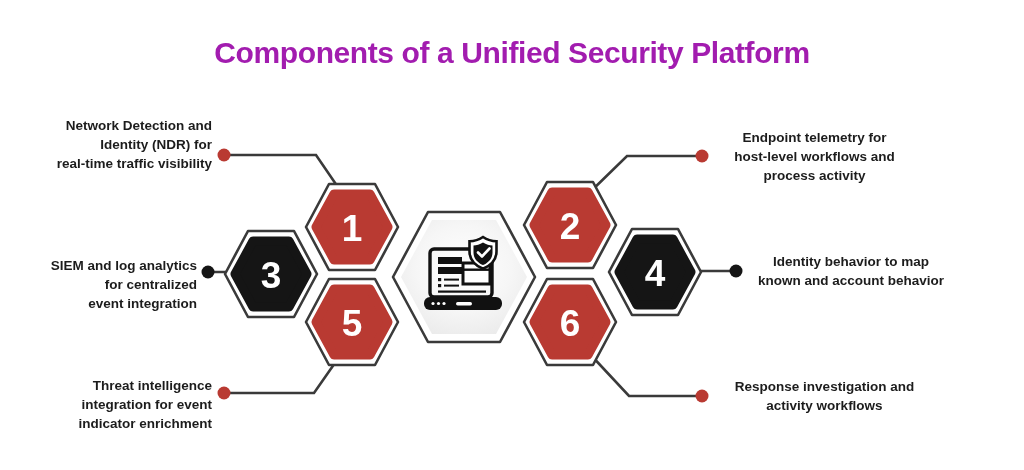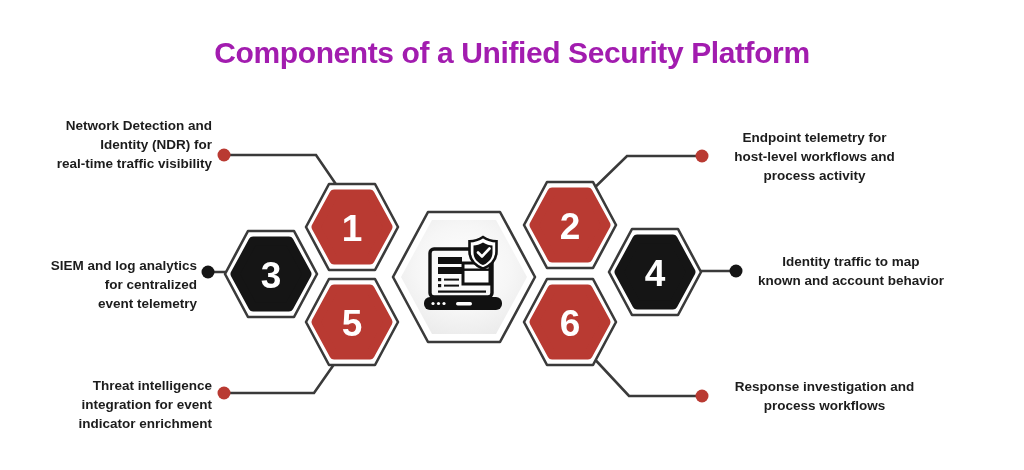--- a/index.html
+++ b/index.html
@@ -152,34 +152,34 @@
 
   <div class="label label-right" style="left:717px;top:128px;width:195px;">
     <span class="ln">Endpoint telemetry for</span>
     <span class="ln">host-level workflows and</span>
     <span class="ln">process activity</span>
   </div>
 
   <div class="label label-left" style="left:25px;top:244px;width:172px;margin-top:12px;">
     <span class="ln">SIEM and log analytics</span>
     <span class="ln">for centralized</span>
-    <span class="ln">event telemetry</span>
+    <span class="ln">event integration</span>
   </div>
 
   <div class="label label-right" style="left:751px;top:252px;width:200px;">
-    <span class="ln">Identity traffic to map</span>
+    <span class="ln">Identity behavior to map</span>
     <span class="ln">known and account behavior</span>
     <span class="ln"></span>
   </div>
 
   <div class="label label-left" style="left:40px;top:376px;width:172px;">
     <span class="ln">Threat intelligence</span>
     <span class="ln">integration for event</span>
     <span class="ln">indicator enrichment</span>
   </div>
 
   <div class="label label-right" style="left:717px;top:377px;width:215px;">
     <span class="ln">Response investigation and</span>
-    <span class="ln">process workflows</span>
+    <span class="ln">activity workflows</span>
     <span class="ln"></span>
   </div>
 
 </div>
 
 </body></html>

